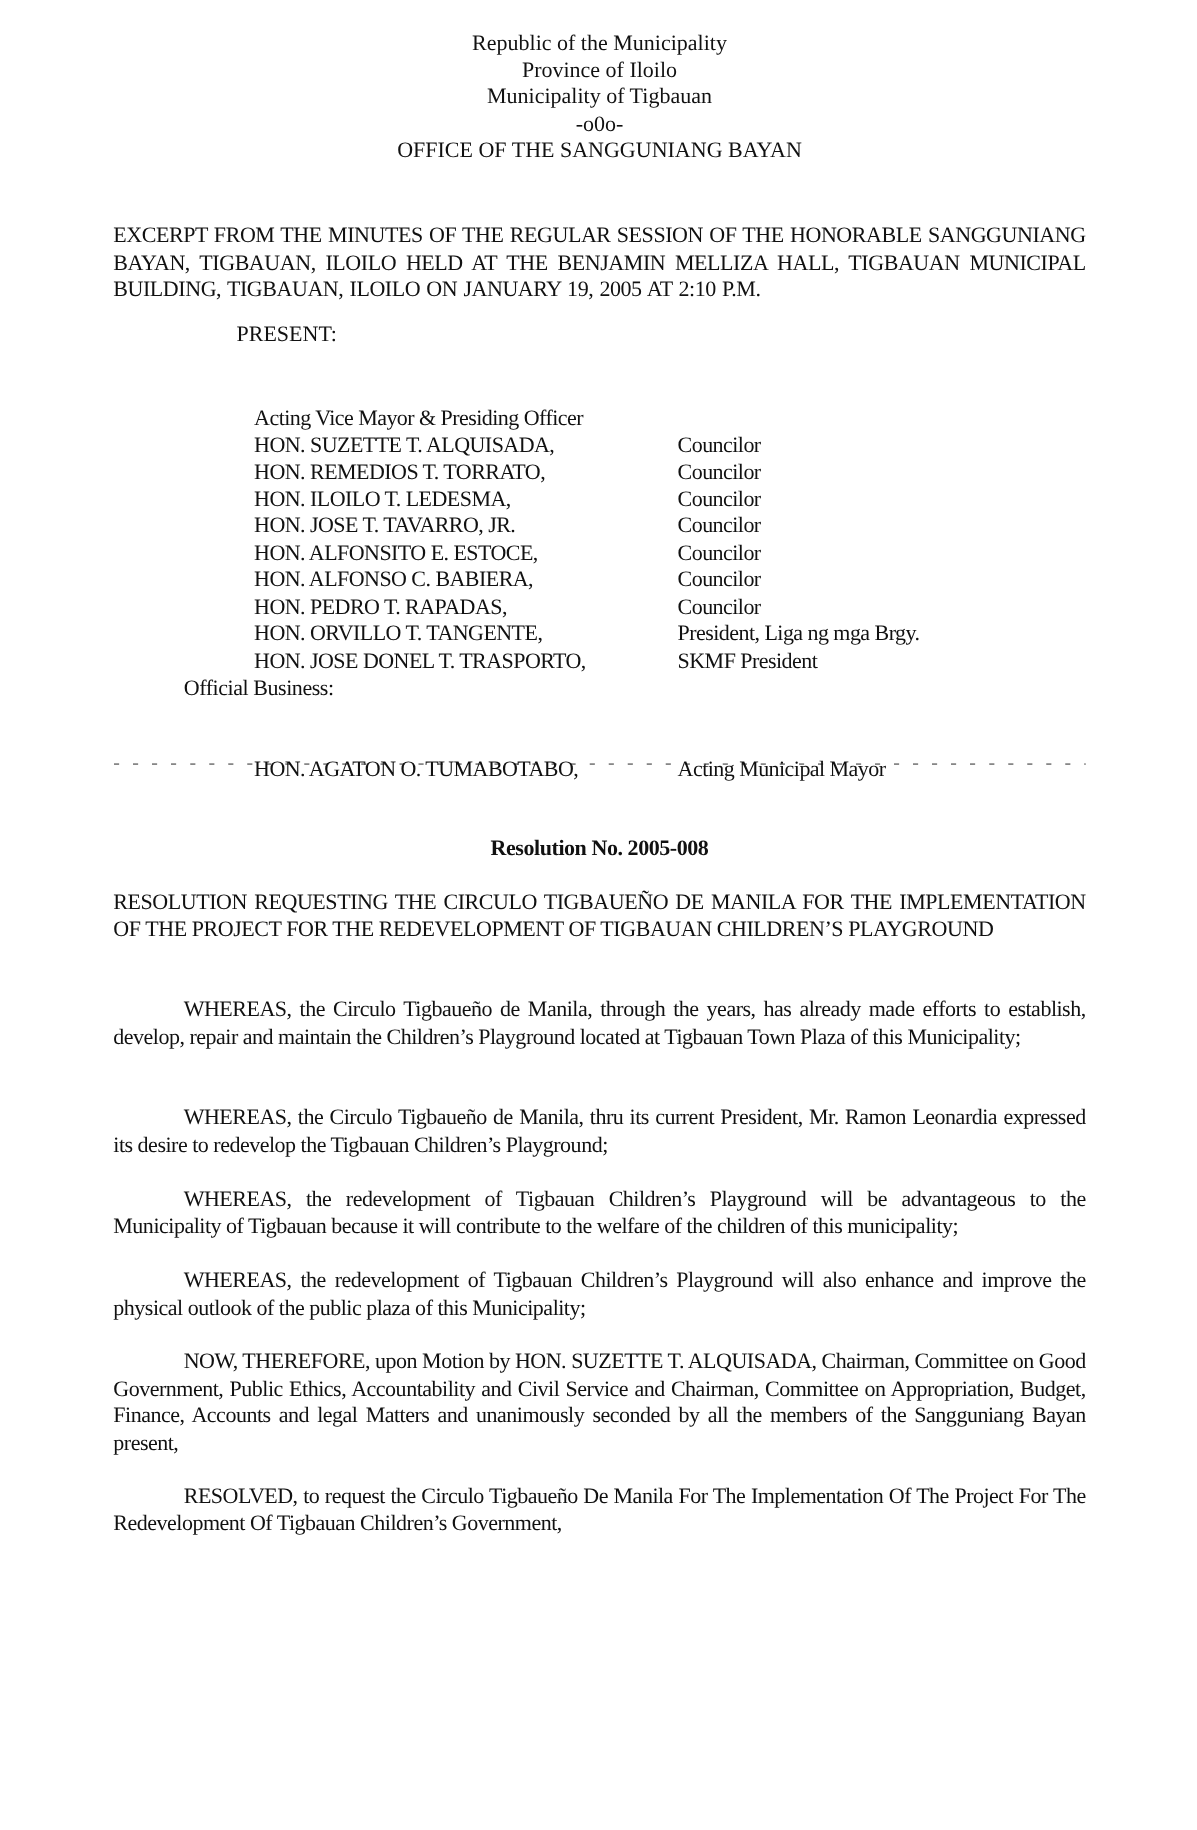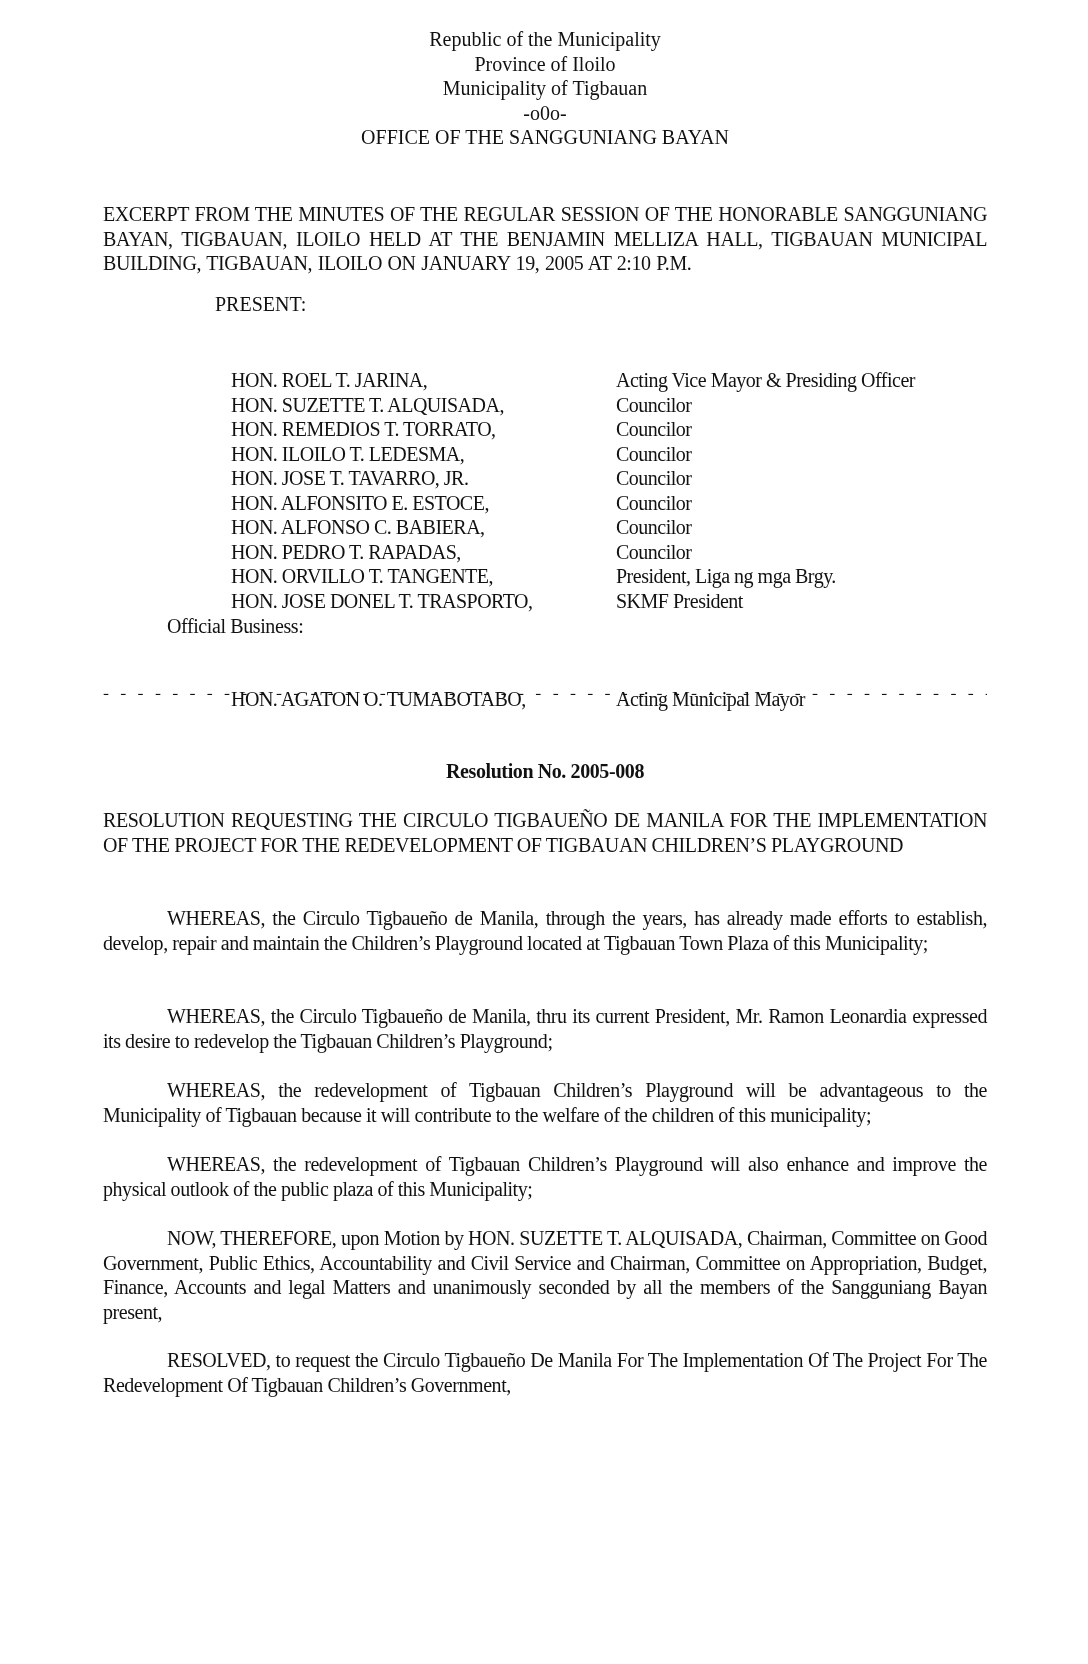--- a/index.html
+++ b/index.html
@@ -141,21 +141,20 @@
     <div>-o0o-</div>
     <div>OFFICE OF THE SANGGUNIANG BAYAN</div>
   </div>
 
   <div class="excerpt justify condensed">EXCERPT FROM THE MINUTES OF THE REGULAR SESSION OF THE HONORABLE SANGGUNIANG BAYAN, TIGBAUAN, ILOILO HELD AT THE BENJAMIN MELLIZA HALL, TIGBAUAN MUNICIPAL BUILDING, TIGBAUAN, ILOILO ON JANUARY 19, 2005 AT 2:10 P.M.</div>
 
   <div class="label-present">PRESENT:</div>
 
   <div class="attendees condensed">
     <div class="attendee-row">
-      <span class="attendee-name">HON. ROEL T. JARINA,</span>
       <span class="attendee-role">Acting Vice Mayor &amp; Presiding Officer</span>
     </div>
     <div class="attendee-row">
       <span class="attendee-name">HON. SUZETTE T. ALQUISADA,</span>
       <span class="attendee-role">Councilor</span>
     </div>
     <div class="attendee-row">
       <span class="attendee-name">HON. REMEDIOS T. TORRATO,</span>
       <span class="attendee-role">Councilor</span>
     </div>

